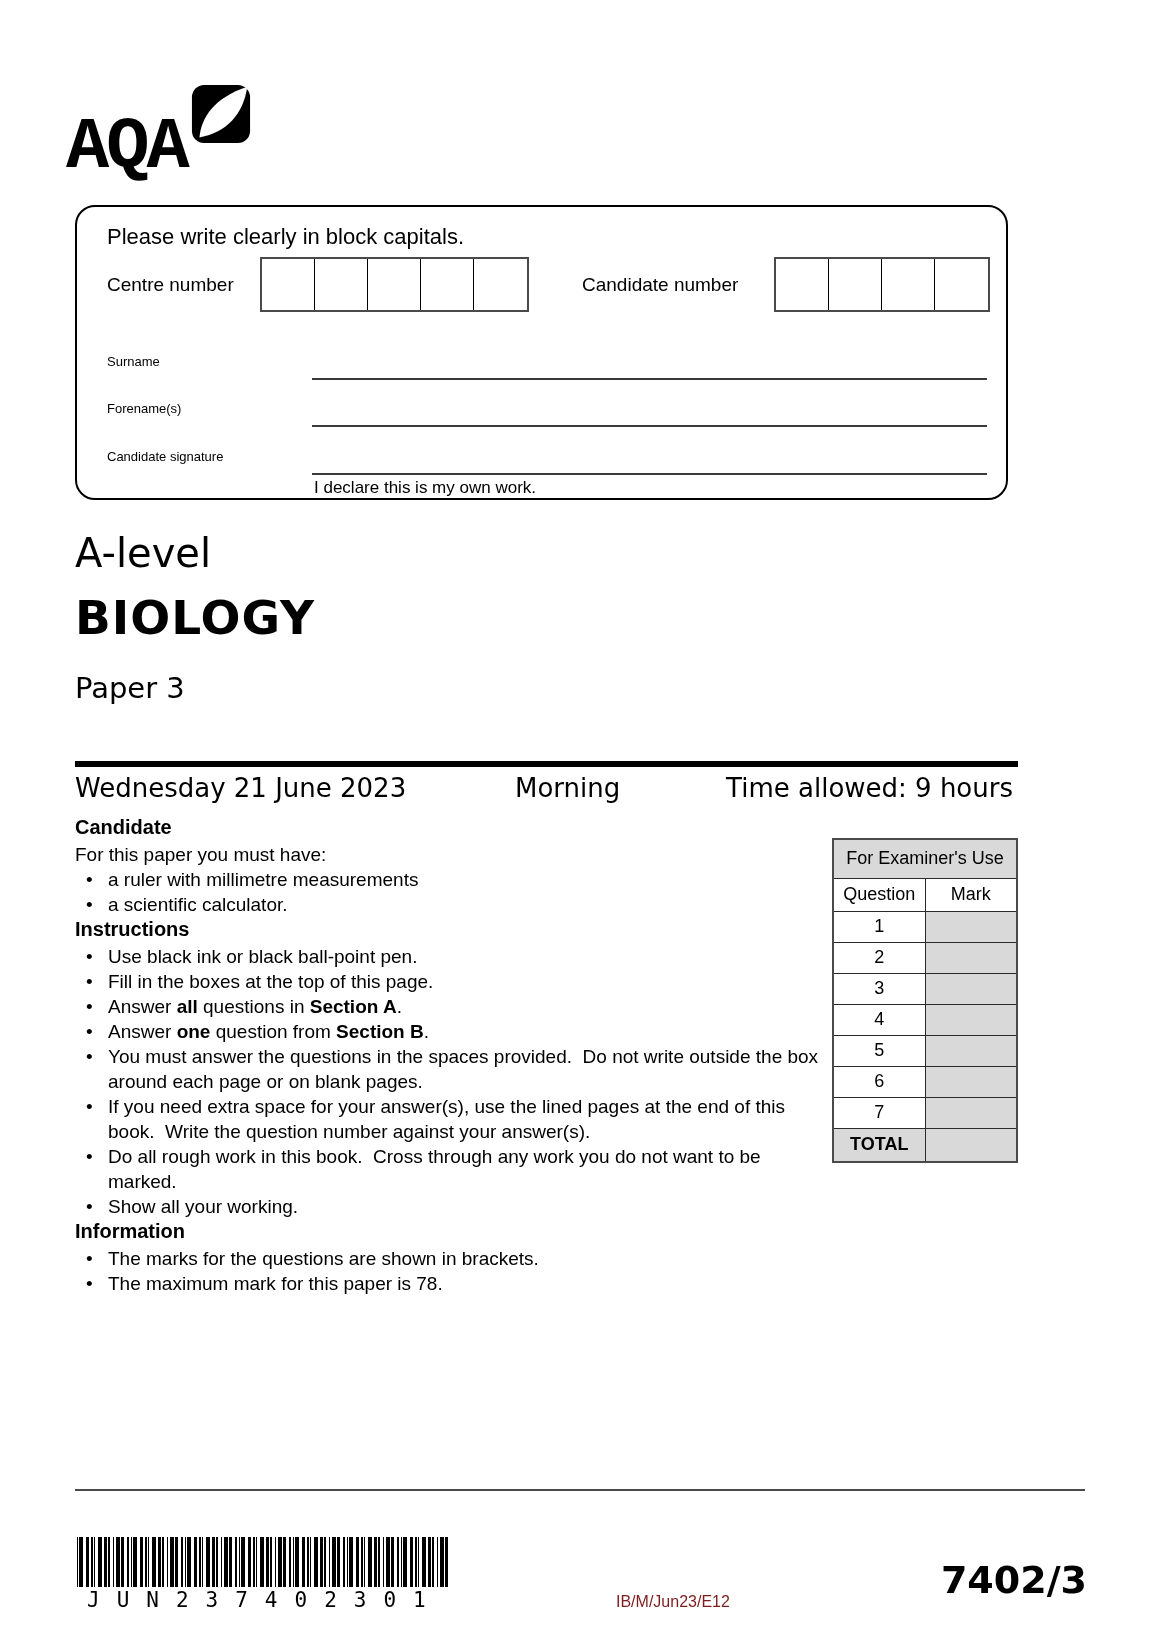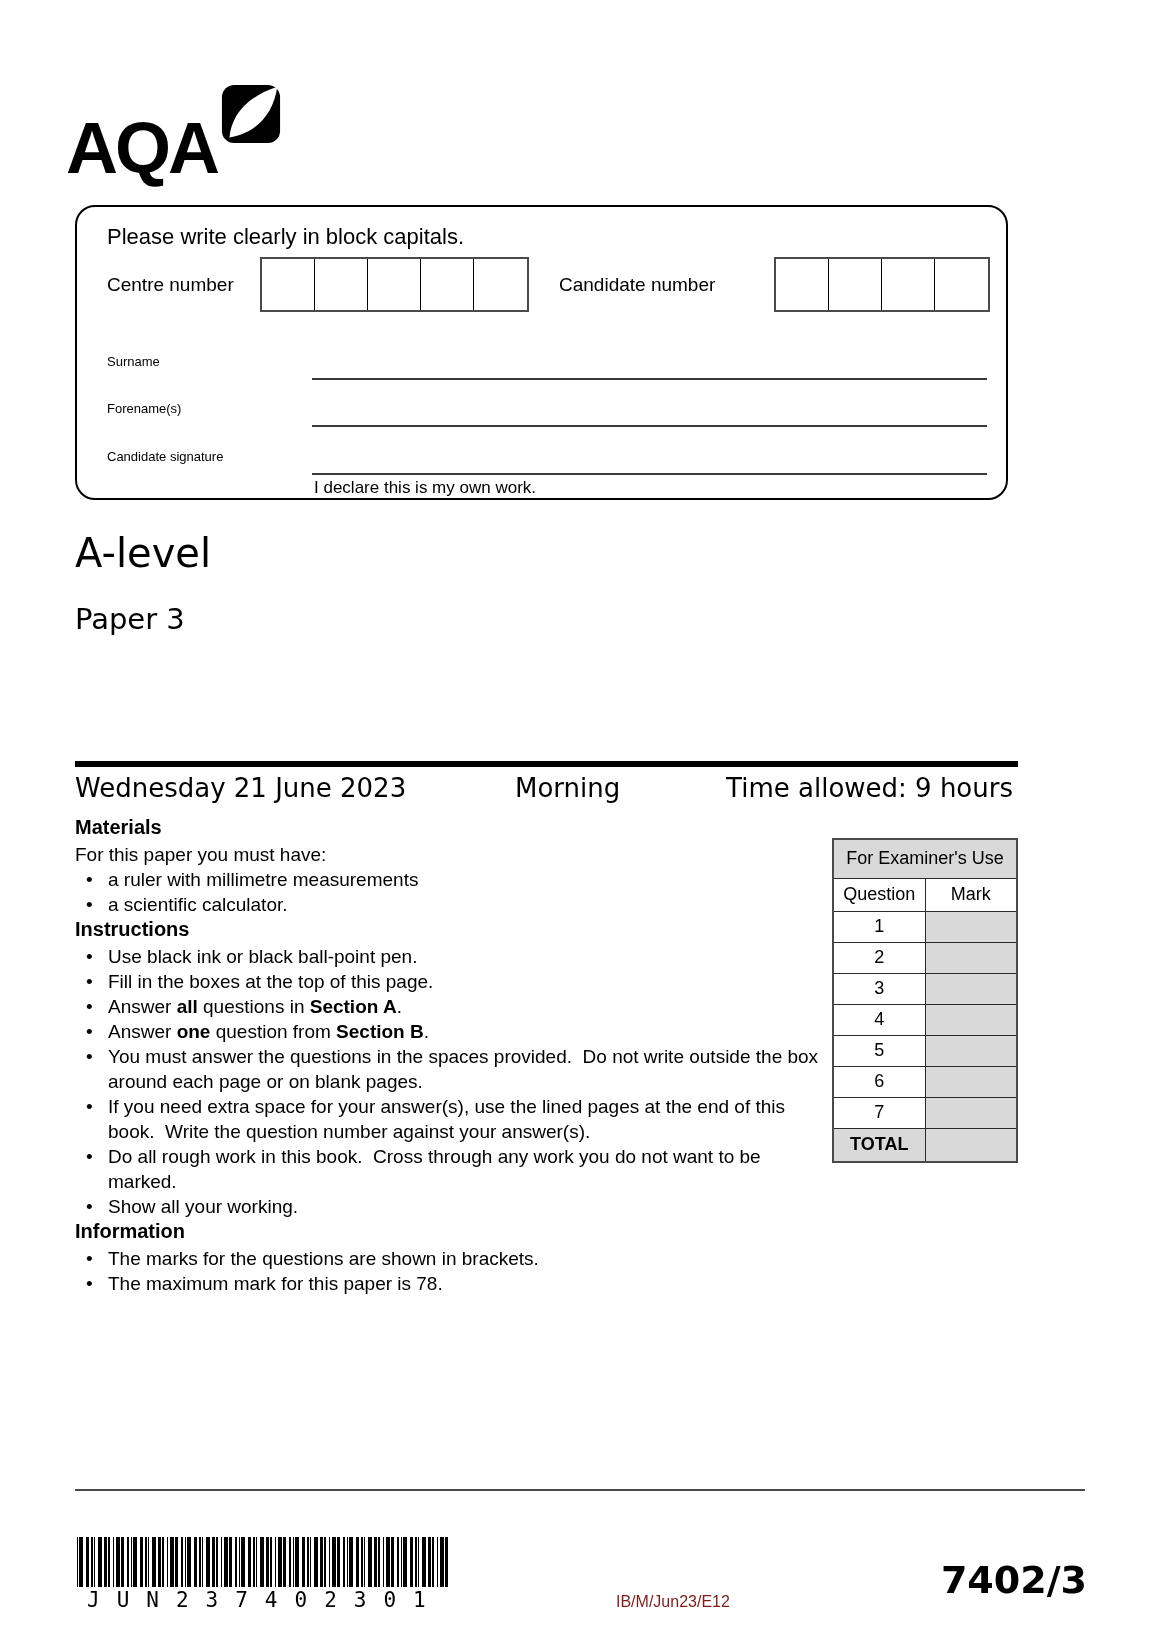--- a/index.html
+++ b/index.html
@@ -8,36 +8,36 @@
     position:relative;
     width:1158px; height:1637px;
     font-family:"Liberation Sans", sans-serif;
     color:#000;
     overflow:hidden;
   }
 
   
   .logo { position:absolute; left:66px; top:84px; display:flex; align-items:flex-end; }
   .logo-text {
-    font-family:Liberation Sans, sans-serif;
+    font-family:Liberation Mono, monospace;
     font-weight:700; font-size:72px; line-height:0.95;
     letter-spacing:-3px;
   }
   .logo-leaf { width:60px; height:60px; margin-left:4px; margin-bottom:38px; }
 
   
   .cand-box {
     position:absolute; left:75px; top:205px; width:933px; height:295px;
     border:2px solid #000; border-radius:20px; background:#fff;
   }
   .cand-instruction { position:absolute; left:30px; top:17px; font-size:22px; }
   .cand-label { font-size:19px; }
   .row-centre { position:absolute; left:30px; top:50px; height:55px; display:flex; align-items:center; }
   .lbl-centre { width:153px; }
-  .lbl-candidate { position:absolute; left:482px; top:0; height:55px; display:flex; align-items:center; }
+  .lbl-candidate { position:absolute; left:505px; top:0; height:55px; display:flex; align-items:center; }
   .cellgrid { display:flex; border:2px solid #4a4a4a; background:#fff; }
   .cellgrid .cell { width:53px; height:51px; border-right:1px solid #000; background:#fff; }
   .cellgrid .cell:last-child { border-right:none; }
   .grid-candidate { position:absolute; left:697px; top:0; }
 
   .name-row { position:absolute; left:30px; font-size:13px; }
   .fline { position:absolute; border-bottom:2px solid #3a3a3a; }
   .declaration { position:absolute; left:237px; top:271px; font-size:17px; }
 
   
@@ -132,32 +132,33 @@
   <div class="name-row" style="top:194px;">Forename(s)</div>
   <div class="fline" style="left:235px; top:194px; width:675px; height:26px;"></div>
 
   <div class="name-row" style="top:242px;">Candidate signature</div>
   <div class="fline" style="left:235px; top:242px; width:675px; height:26px;"></div>
   <div class="declaration">I declare this is my own work.</div>
 </div>
 
 <div class="title-block">
   <div class="t-level">A-level</div>
+  <div class="t-subject">BIOLOGY</div>
   <div class="t-paper">Paper 3</div>
 </div>
 
 <div class="thick-rule"></div>
 <div class="session">
   <span class="s-date">Wednesday 21 June 2023</span>
   <span class="s-morning">Morning</span>
   <span class="s-time">Time allowed: 9 hours</span>
 </div>
 
 <div class="left-col">
-  <div class="sec-heading">Materials</div>
+  <div class="sec-heading">Candidate</div>
   <p>For this paper you must have:</p>
   <ul class="blist" id="materials-list">
       <li><span>a ruler with millimetre measurements</span></li>
       <li><span>a scientific calculator.</span></li>
     </ul>
 
   <div class="sec-heading gap-md">Instructions</div>
   <ul class="blist" id="instructions-list">
       <li><span>Use black ink or black ball-point pen.</span></li>
       <li><span>Fill in the boxes at the top of this page.</span></li>

